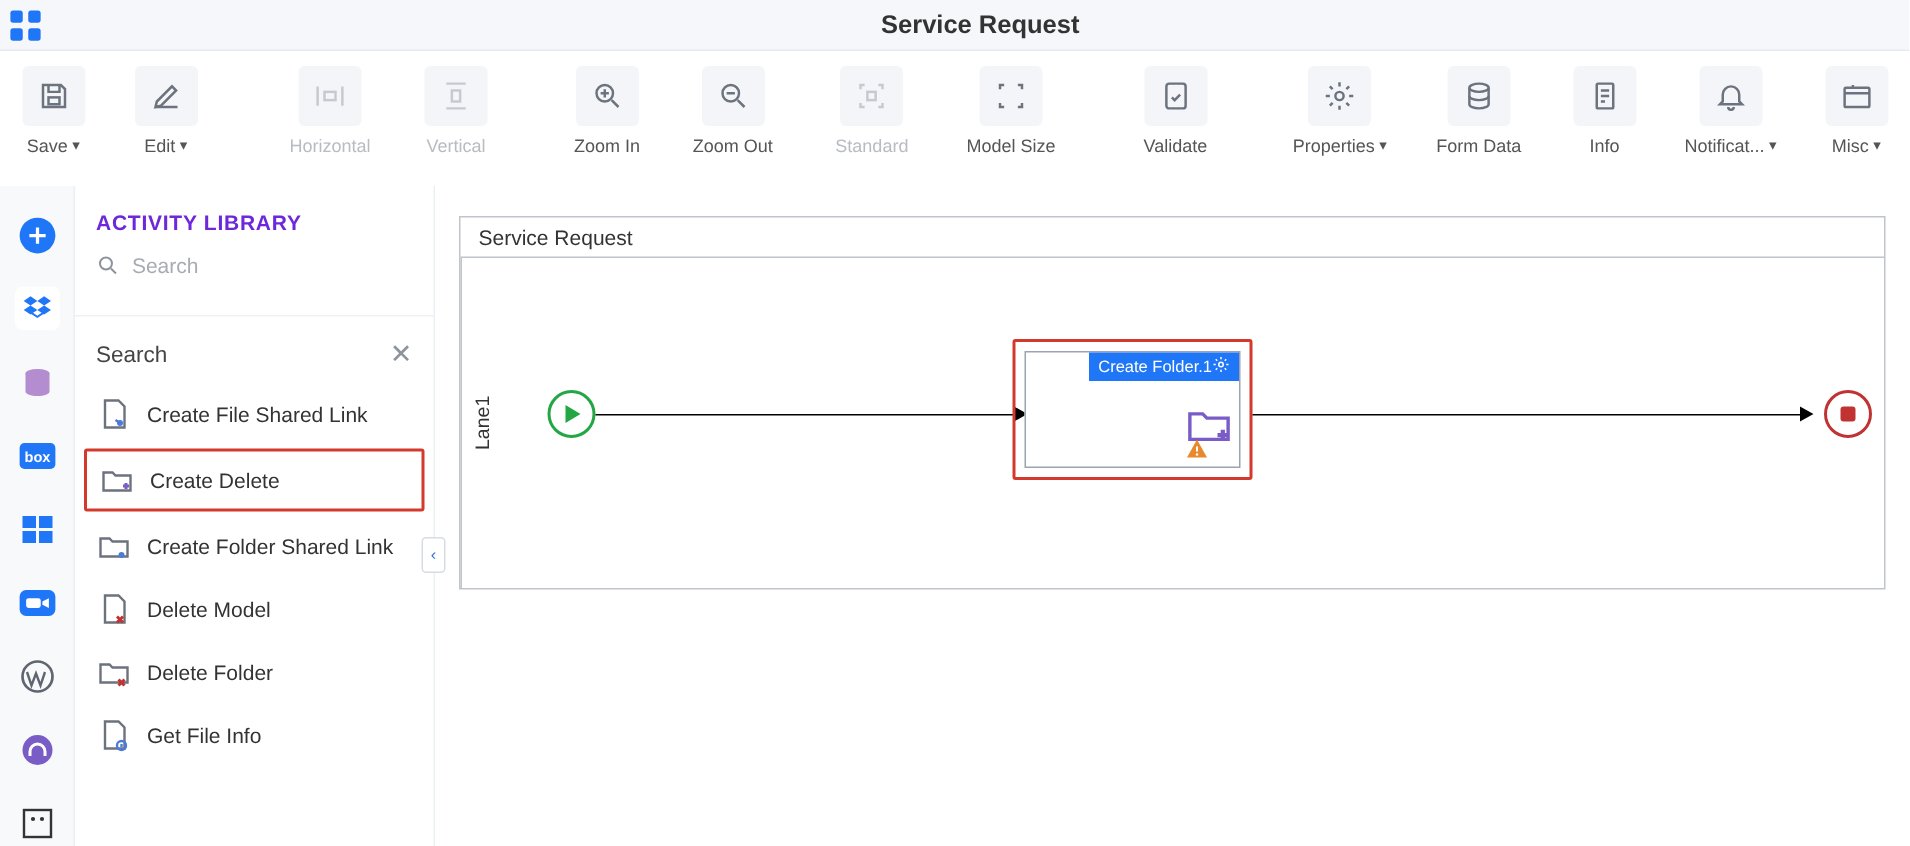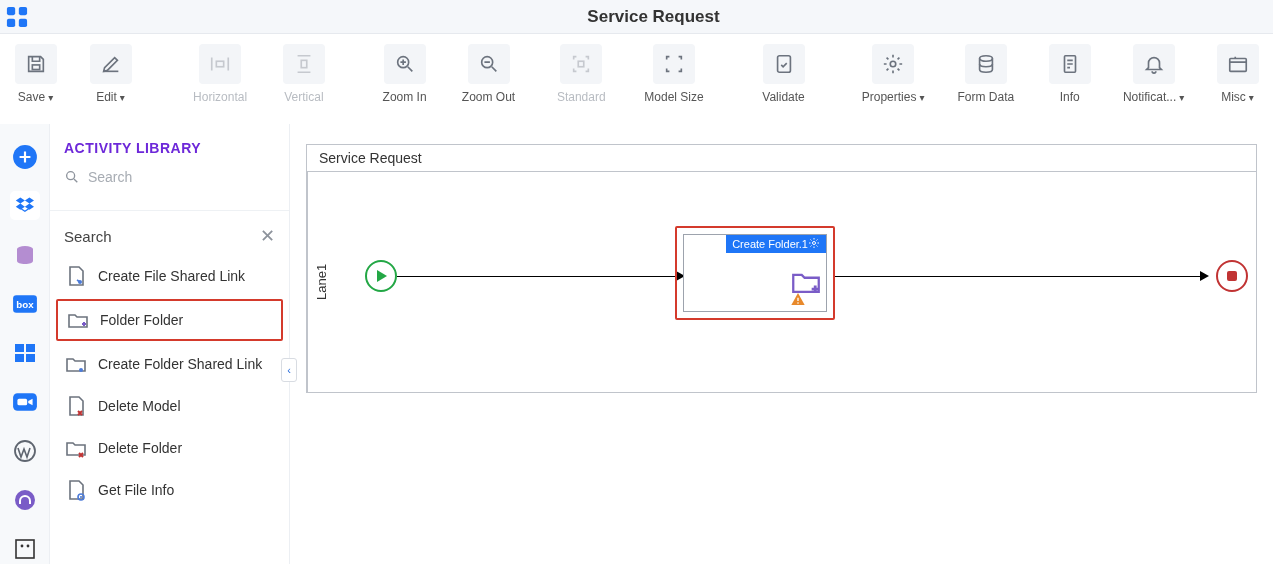--- a/index.html
+++ b/index.html
@@ -501,21 +501,21 @@
           </span>
         <span>Create File Shared Link</span>
       </div>
       <div class="lib-item selected">
         <span class="fi-icon">
             <svg viewBox="0 0 24 24" stroke="#6c737e" stroke-width="1.6" fill="none">
               <path d="M3 7h6l2 2h10v10H3z"></path>
               <path d="M16 16h4M18 14v4" stroke="#7a5cc7" stroke-width="2"></path>
             </svg>
           </span>
-        <span>Folder Folder</span>
+        <span>Create Delete</span>
       </div>
       <div class="lib-item">
         <span class="fi-icon">
             <svg viewBox="0 0 24 24" class="icon-grey" stroke-width="1.6">
               <path d="M3 7h6l2 2h10v10H3z"></path>
               <circle cx="17" cy="18" r="2" fill="#4c7bd9" stroke="none"></circle>
             </svg>
           </span>
         <span>Create Folder Shared Link</span>
       </div>

